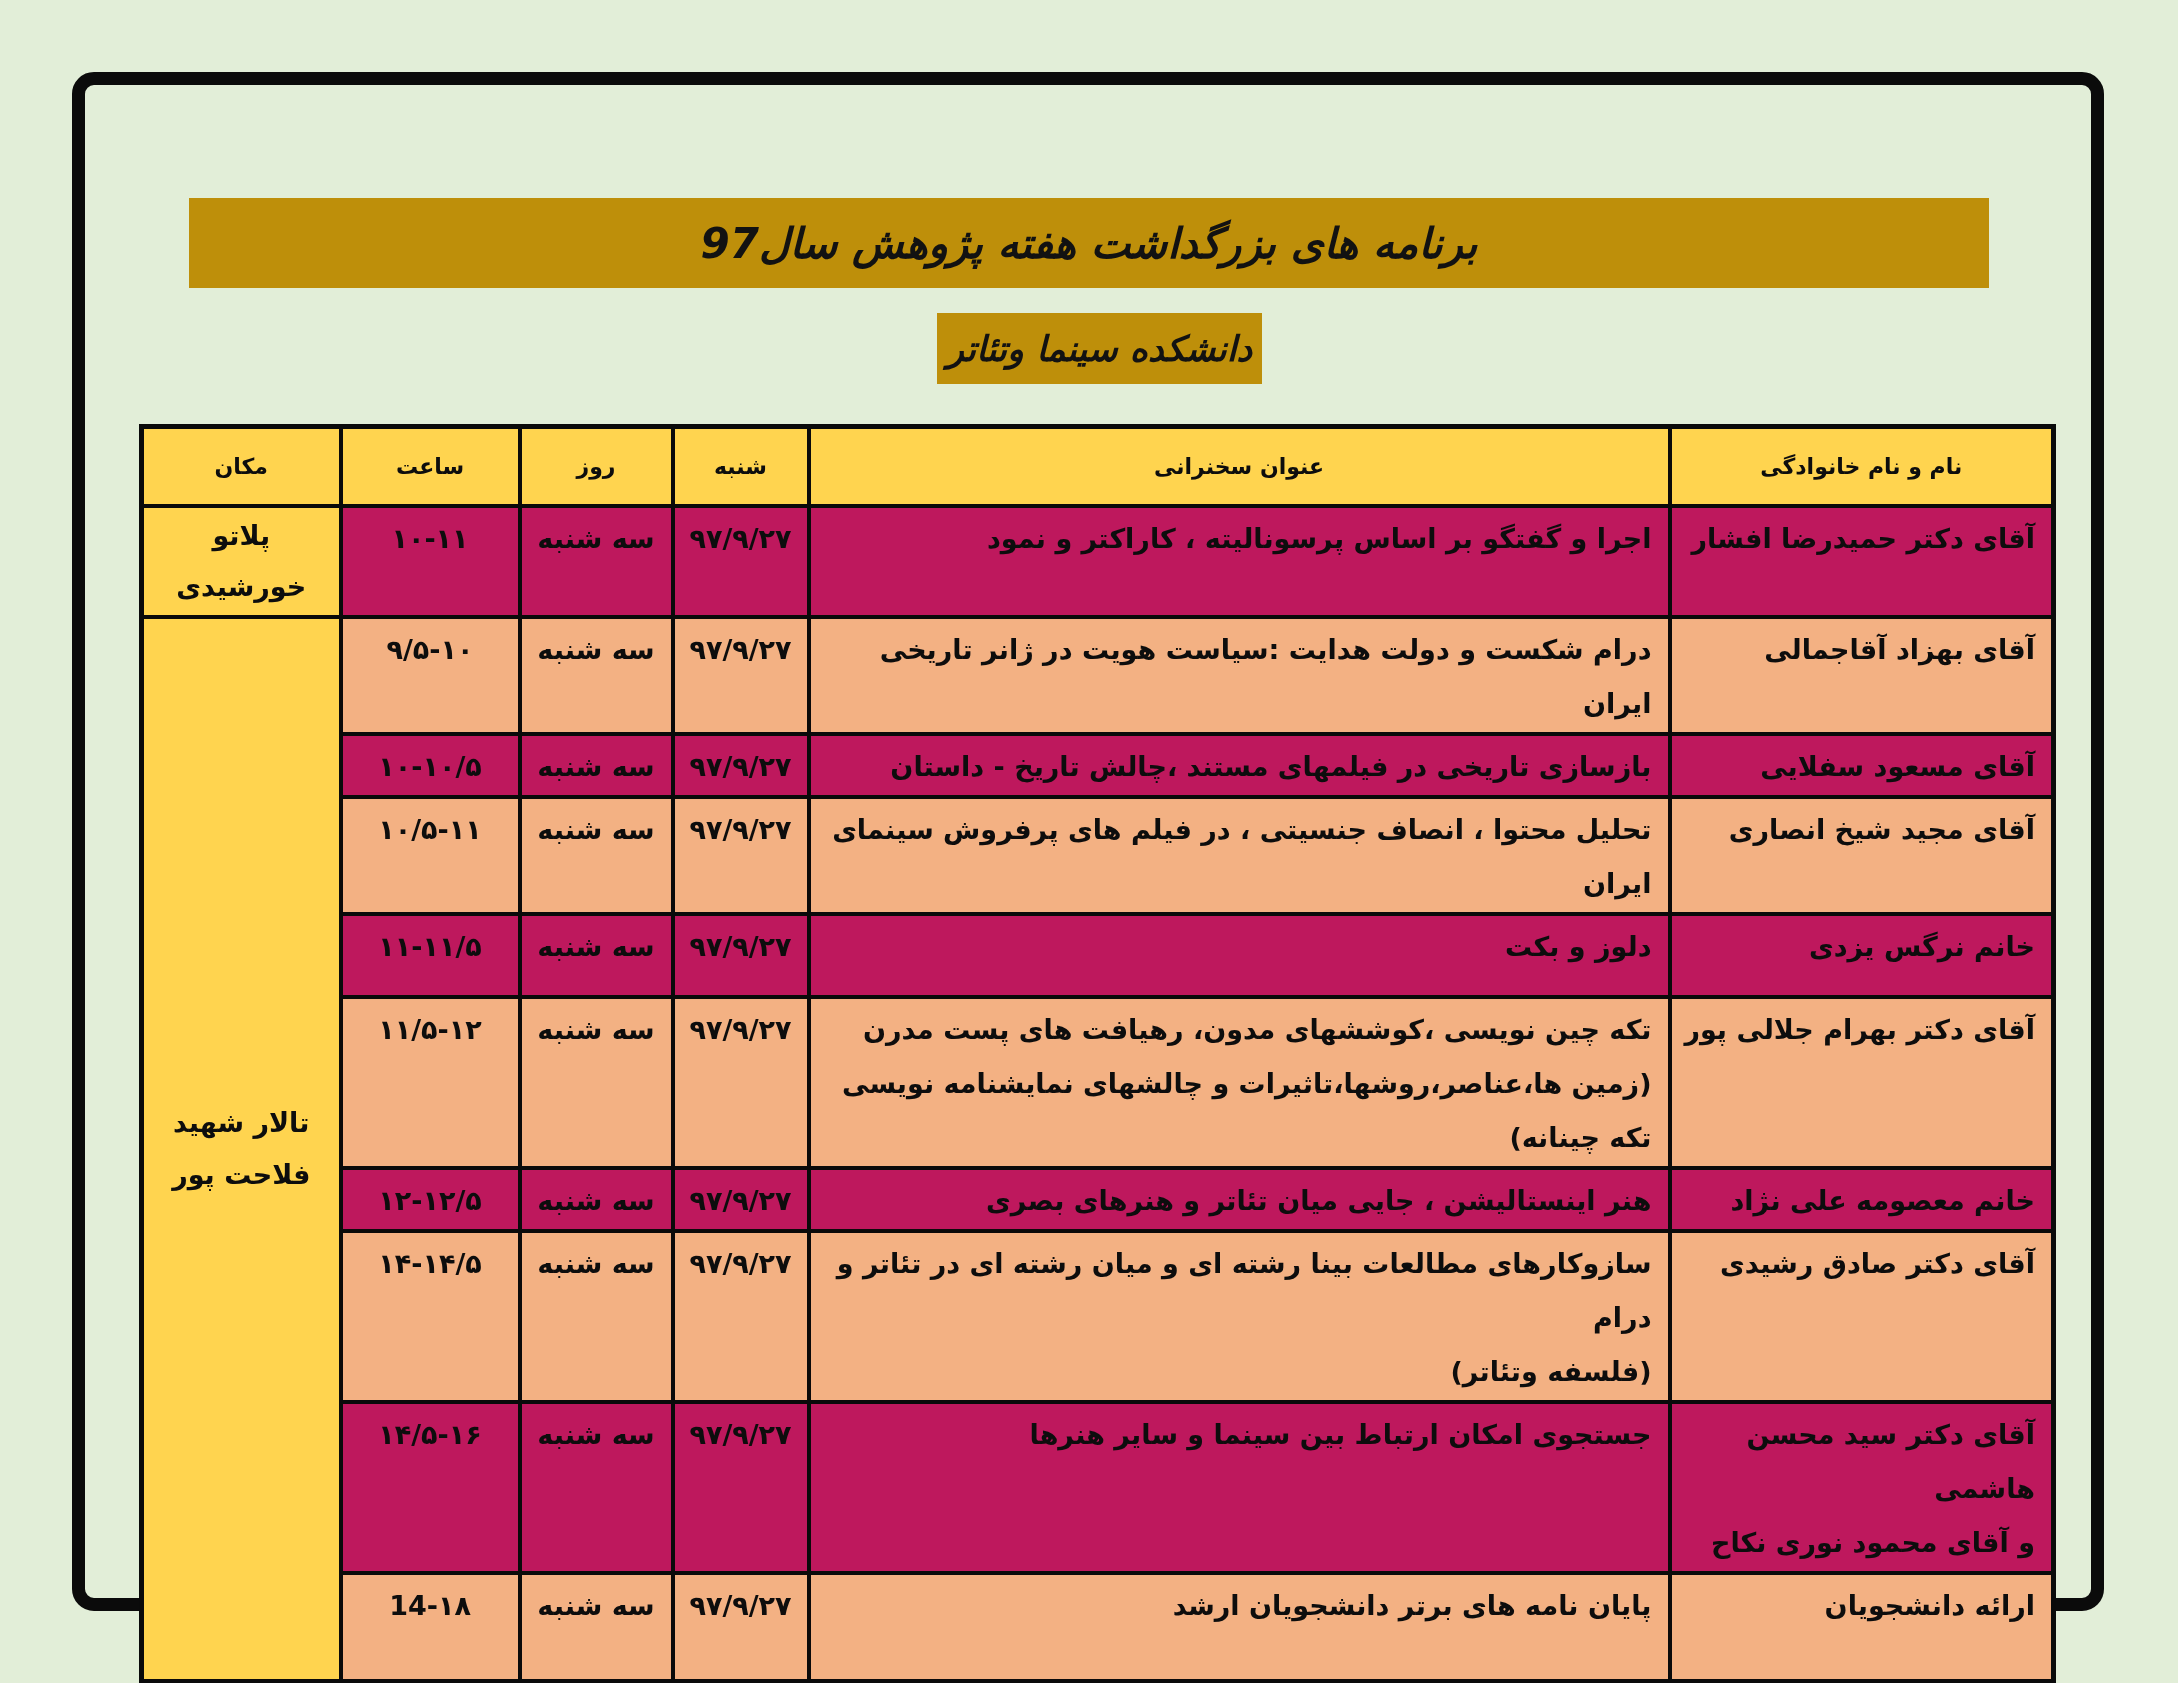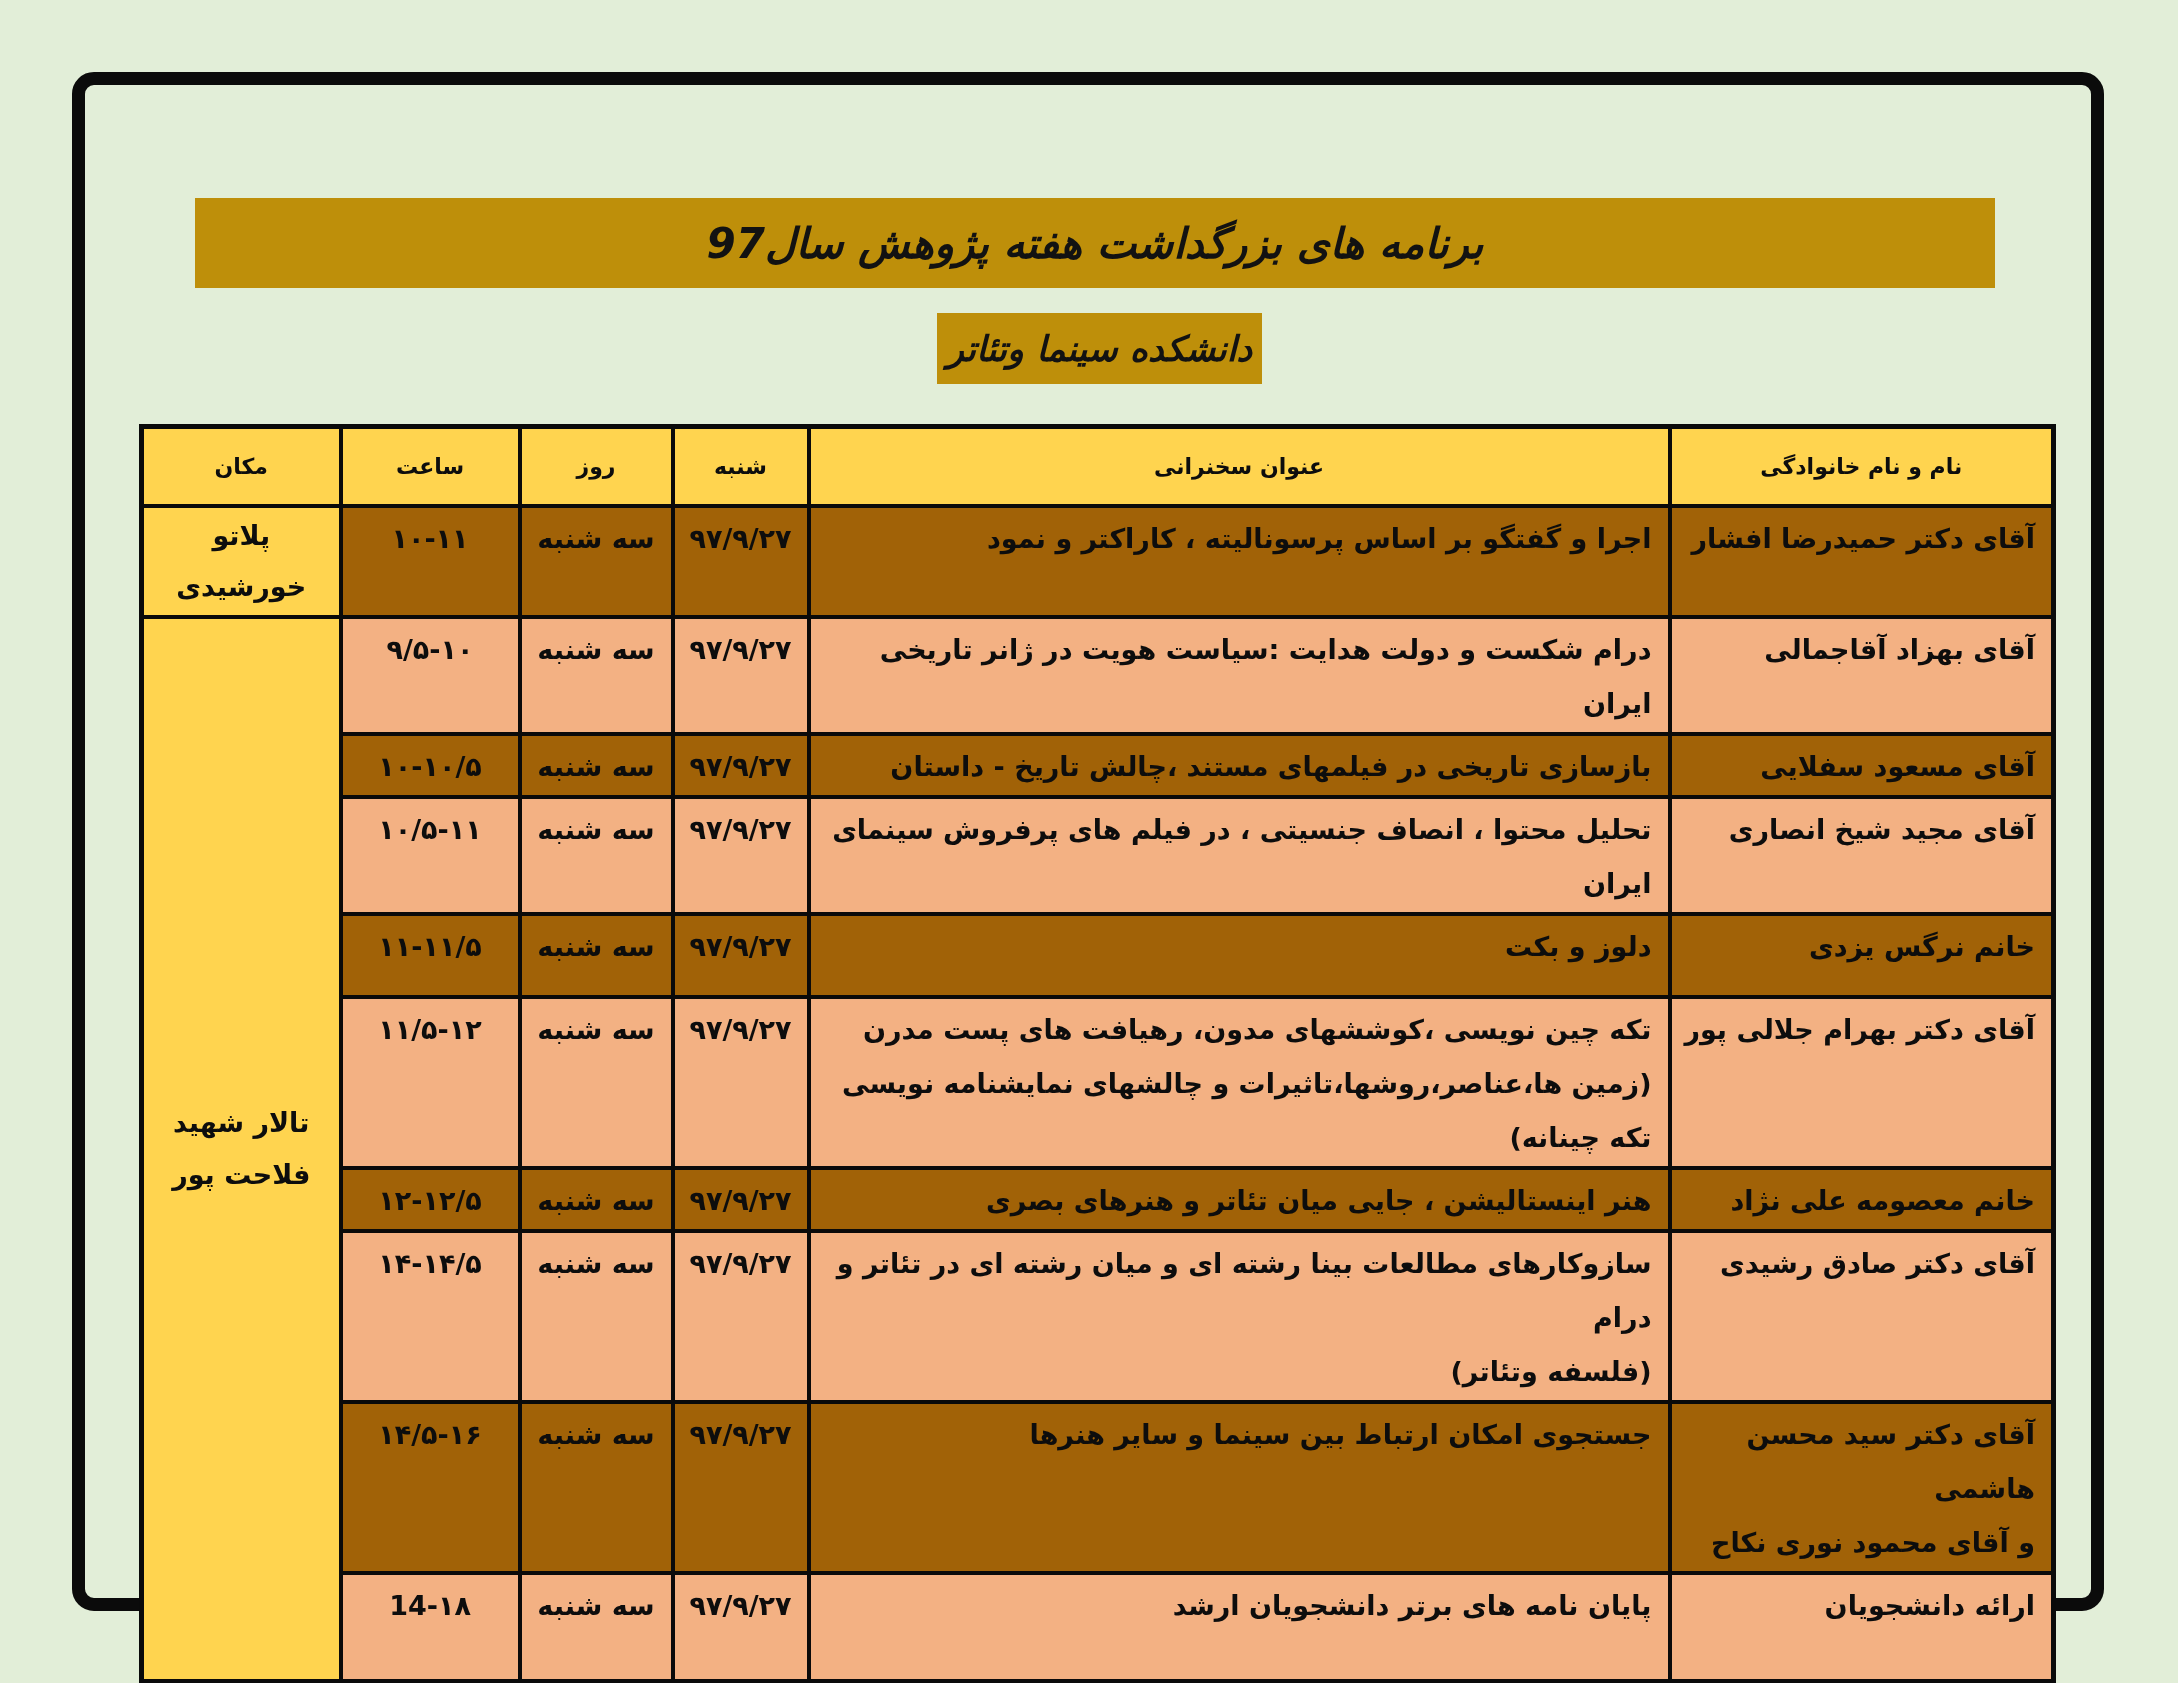--- a/index.html
+++ b/index.html
@@ -7,21 +7,21 @@
     width:2178px;height:1683px;position:relative;overflow:hidden;
     background:#E2EED8;
     font-family:"DejaVu Sans",sans-serif;
   }
   .frame{
     position:absolute;left:72px;top:72px;width:2032px;height:1539px;
     box-sizing:border-box;border:13px solid #0b0b0b;border-radius:22px;
     background:transparent;
   }
   .banner{
-    position:absolute;left:195px;top:198px;width:1800px;height:90px;
+    position:absolute;left:189px;top:198px;width:1800px;height:90px;
     background:#BE8F0A;display:flex;align-items:center;justify-content:center;
     font-size:42px;font-weight:bold;font-style:italic;color:#121212;
     direction:rtl;
   }
   .subtitle{
     position:absolute;left:937px;top:313px;width:325px;height:71px;
     background:#BE8F0A;display:flex;align-items:center;justify-content:center;
     font-size:35px;font-weight:bold;font-style:italic;color:#121212;
     direction:rtl;text-align:center;
   }
@@ -40,21 +40,21 @@
   }
   td{
     font-size:27px;line-height:2.0;vertical-align:top;padding-top:4px;
   }
   .c-name{width:384px;}
   .c-topic{width:861px;}
   .c-date{width:136px;}
   .c-day{width:153px;text-align:center;}
   .c-time{width:179px;}
   .c-loc{width:199px;}
-  tr.green td{background:#a16207;}
+  tr.green td{background:#be185d;}
   tr.orange td{background:#F3B183;}
   td.name,td.topic{text-align:right;padding-right:16px;padding-left:8px;}
   td.date,td.day,td.time{text-align:center;}
   td.loc{
     background:#FFD44F !important;vertical-align:middle;text-align:center;
     line-height:1.9;padding:0;
   }
   .ltrnum{direction:ltr;unicode-bidi:bidi-override;}
   tr.h80{height:79px;}  tr.h112{height:111px;} tr.h53{height:52px;}
   tr.h60{height:59px;}  tr.h84{height:83px;}  tr.h111{height:110px;}

